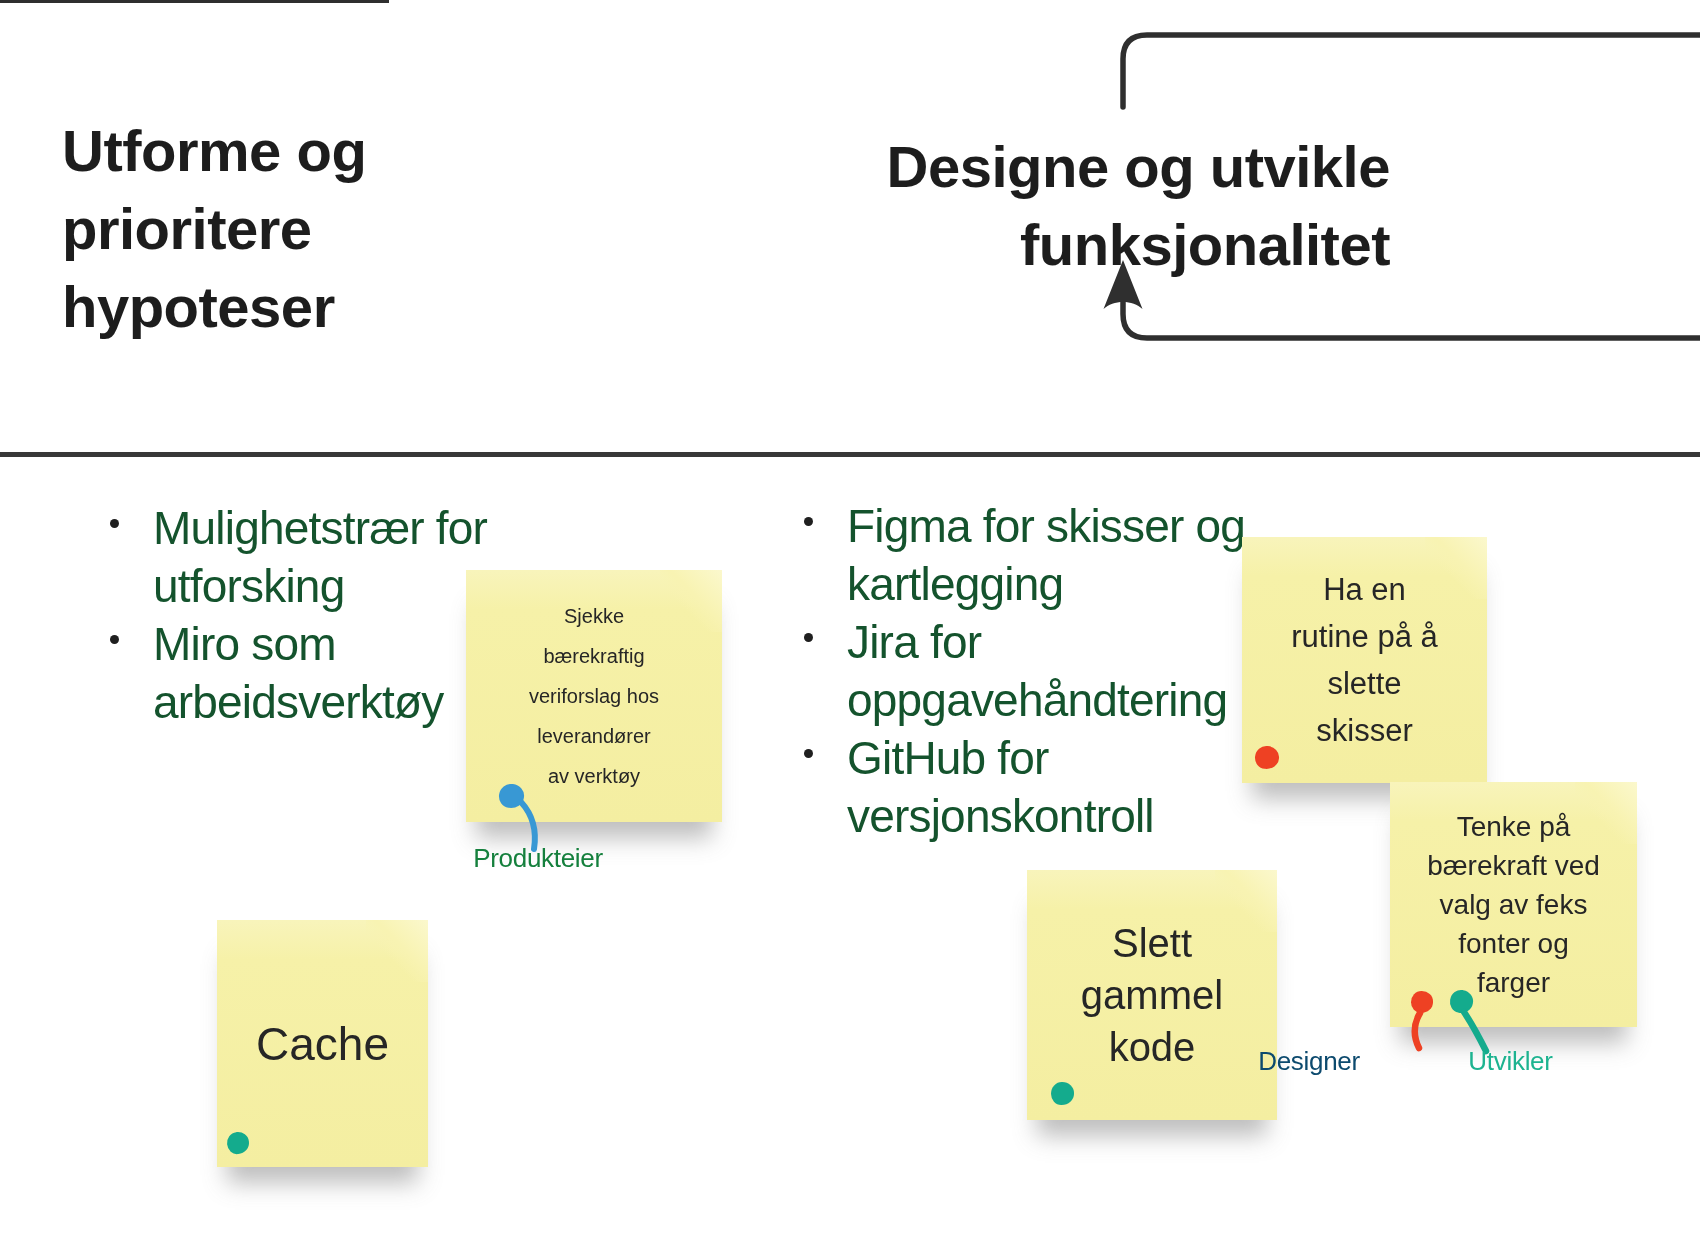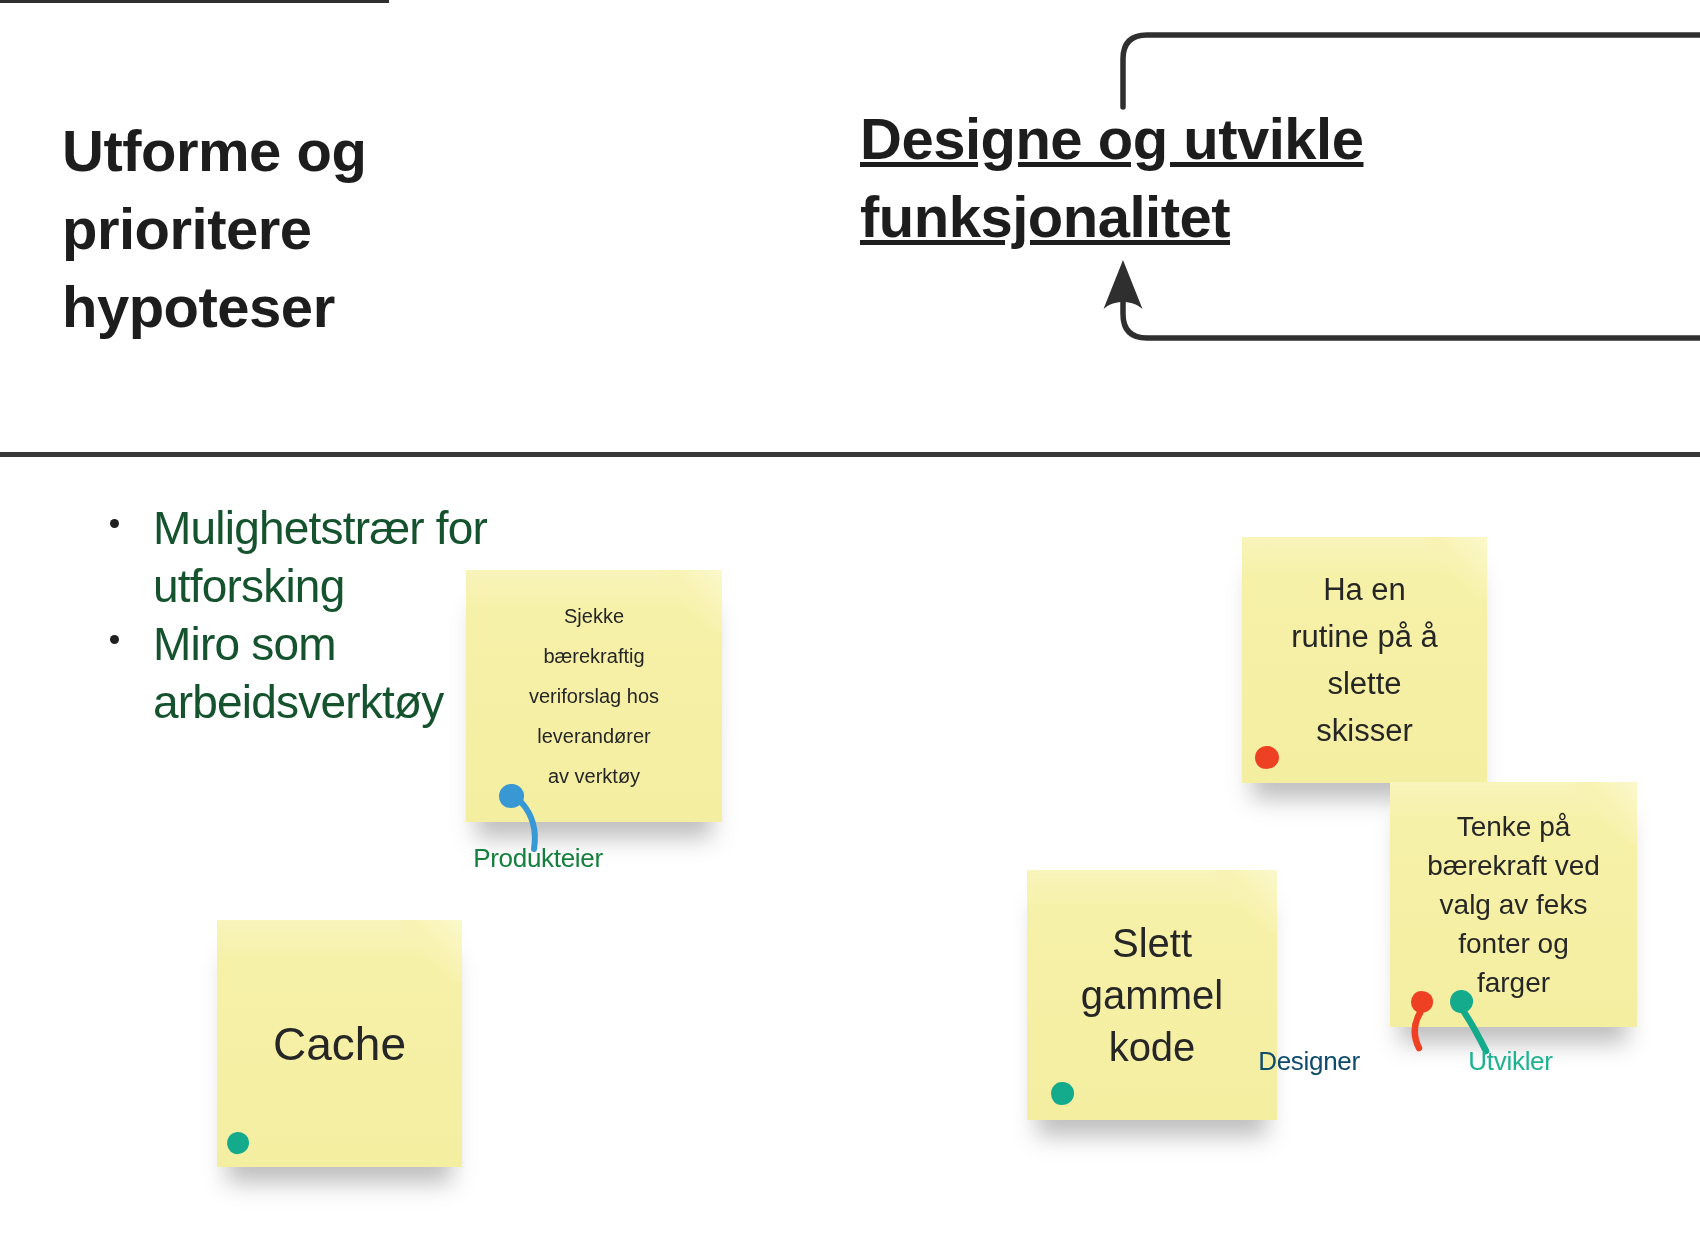--- a/index.html
+++ b/index.html
@@ -9,21 +9,21 @@
   }
   
   .top-strip{position:absolute;left:0;top:0;width:389px;height:3px;background:#2f2f2f;}
   .divider{position:absolute;left:0;top:452px;width:1700px;height:5px;background:#383838;}
   
   .heading{
     position:absolute;font-weight:700;font-size:58px;line-height:78px;
     letter-spacing:-0.5px;color:#1d1d1d;z-index:1;
   }
   .heading-left{left:62px;top:112px;text-align:left;}
-  .heading-right{left:860px;top:100px;width:530px;text-align:left;text-decoration:underline;}
+  .heading-right{left:860px;top:128px;width:530px;text-align:right;}
   
   .blist{position:absolute;list-style:none;margin:0;padding:0;font-size:46px;
     line-height:58px;letter-spacing:-0.8px;color:#14532d;z-index:1;}
   .blist li{position:relative;margin:0;}
   .blist li::before{content:"";position:absolute;left:-43px;top:20px;width:9px;height:9px;
     border-radius:50%;background:#1f1f1f;}
   .blist-left{left:153px;top:499px;width:420px;}
   .blist-right{left:847px;top:497px;width:470px;}
   
   svg.overlay{position:absolute;left:0;top:0;pointer-events:none;}
@@ -34,21 +34,21 @@
     position:absolute;z-index:2;
     background:linear-gradient(180deg,#f8f4bb 0%,#f6f1a8 16%,#f4eea1 100%);
     box-shadow:0 26px 22px -10px rgba(110,110,110,0.45);
     display:flex;align-items:center;justify-content:center;
     text-align:center;color:#262626;
   }
   .note::before{content:"";position:absolute;top:0;right:0;width:62px;height:62px;
     background:linear-gradient(225deg,#fbf8cd 0%,#f8f3b2 42%,rgba(248,243,178,0) 62%);}
   .note .note-text{position:relative;width:100%;}
   .note-sjekke{left:466px;top:570px;width:256px;height:252px;font-size:20px;line-height:40px;}
-  .note-cache {left:217px;top:920px;width:245px;height:247px;font-size:46px;line-height:56px;}
+  .note-cache {left:217px;top:920px;width:211px;height:247px;font-size:46px;line-height:56px;}
   .note-haen  {left:1242px;top:537px;width:245px;height:246px;font-size:31px;line-height:47px;}
   .note-tenke {left:1390px;top:782px;width:247px;height:245px;font-size:28px;line-height:39px;z-index:3;align-items:center;}
   .note-slett {left:1027px;top:870px;width:250px;height:250px;font-size:40px;line-height:52px;}
   
   .dot{position:absolute;z-index:4;border-radius:48% 52% 55% 45% / 52% 48% 50% 50%;}
   .dot-blue {left:499px;top:784px;width:25px;height:24px;background:#3898d4;transform:rotate(8deg);}
   .dot-teal-cache{left:227px;top:1132px;width:22px;height:22px;background:#14ab8d;transform:rotate(-6deg);}
   .dot-red-haen {left:1255px;top:746px;width:24px;height:23px;background:#ee4123;transform:rotate(5deg);}
   .dot-red-tenke{left:1411px;top:991px;width:22px;height:22px;background:#ee4123;}
   .dot-teal-tenke{left:1450px;top:990px;width:23px;height:23px;background:#14ab8d;transform:rotate(10deg);}
@@ -75,20 +75,25 @@
     <path d="M1123 260 L1142.5 309 C1133 299.5 1113 299.5 1103.5 309 Z" fill="#2f2f2f"></path>
   </svg>
 
   <div class="divider"></div>
 
   <ul class="blist blist-left">
     <li>Mulighetstrær for<br>utforsking</li>
     <li>Miro som<br>arbeidsverktøy</li>
   </ul>
 
+  <ul class="blist blist-right">
+    <li>Figma for skisser og<br>kartlegging</li>
+    <li>Jira for<br>oppgavehåndtering</li>
+    <li>GitHub for<br>versjonskontroll</li>
+  </ul>
 
   <div class="note note-sjekke">
     <div class="note-text">Sjekke<br>bærekraftig<br>veriforslag hos<br>leverandører<br>av verktøy</div>
   </div>
 
   <div class="note note-cache">
     <div class="note-text">Cache</div>
   </div>
 
   <div class="note note-haen">

